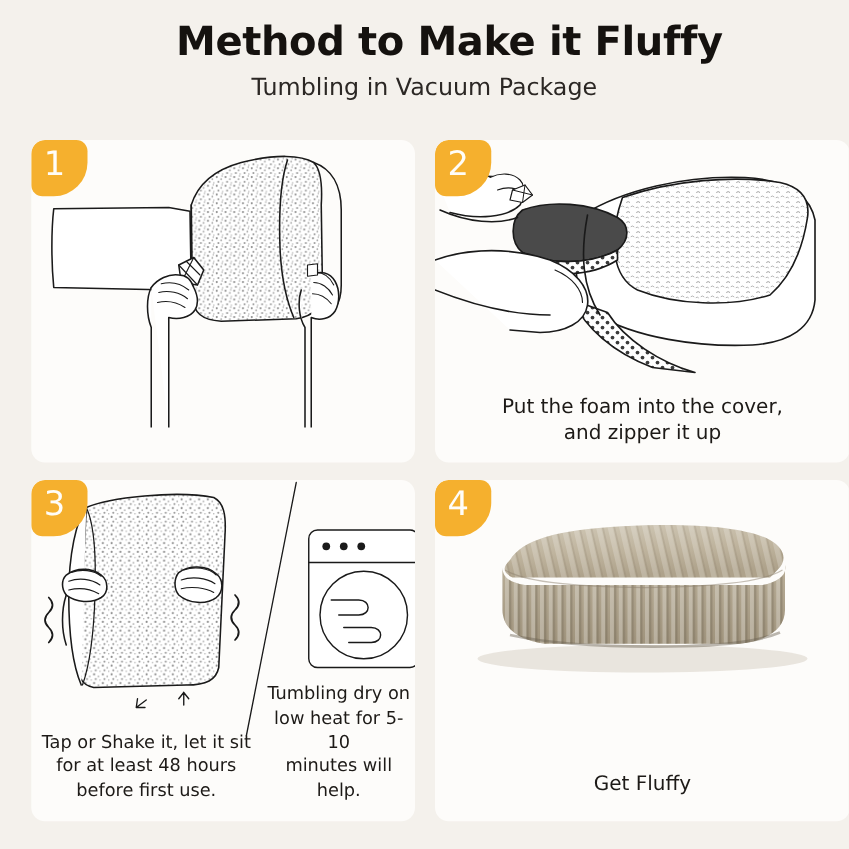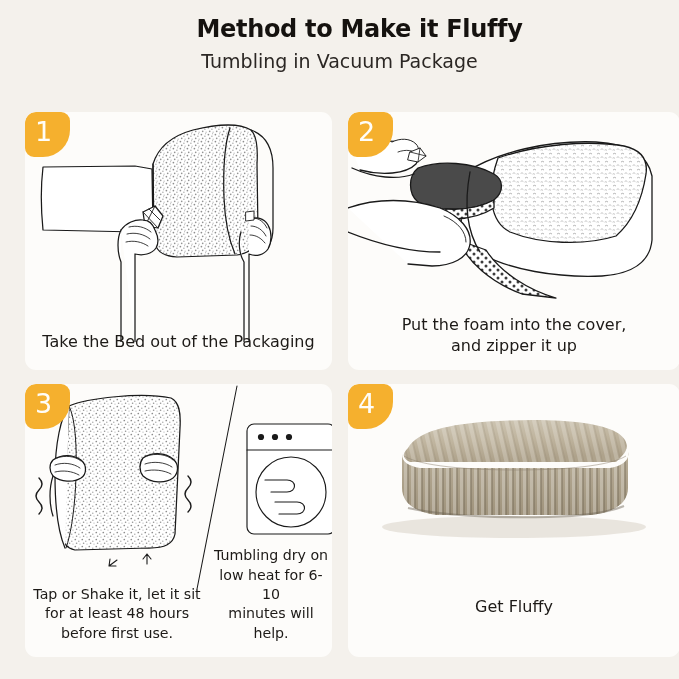--- a/index.html
+++ b/index.html
@@ -8,21 +8,21 @@
     background:#f4f1ec;
     font-family:"DejaVu Sans", sans-serif;
     overflow:hidden;
     position:relative;
   }
   .header{
     position:absolute;left:0;top:16px;width:679px;text-align:center;
   }
   .title{
     font-family:"DejaVu Sans", sans-serif;
-    font-size:24px;font-weight:bold;color:#15120f;
+    font-size:32px;font-weight:bold;color:#15120f;
     letter-spacing:-0.3px;line-height:1.1;margin:0;padding-left:40px;
   }
   .subtitle{
     font-family:"DejaVu Sans", sans-serif;
     font-size:19px;font-weight:normal;color:#2b2724;
     margin:9px 0 0 0;line-height:1.1;
   }
 
   .grid{
     position:absolute;left:25px;top:112px;width:630px;height:545px;
@@ -55,21 +55,21 @@
   .cap{
     position:absolute;left:0;width:100%;
     text-align:center;
     font-family:"DejaVu Sans", sans-serif;
     font-size:16px;color:#1d1a17;
     line-height:1.32;
     white-space:pre-line;
   }
   #cap1{bottom:18px;}
   #cap2{bottom:14px;}
-  #cap4{bottom:40px;}
+  #cap4{bottom:20px;}
   .cap-split{
     position:absolute;bottom:14px;
     font-family:"DejaVu Sans", sans-serif;
     font-size:14.2px;color:#1d1a17;
     line-height:1.36;text-align:center;white-space:pre-line;
   }
   #cap3a{left:4px;width:176px;}
   #cap3b{left:188px;width:116px;}
 </style>
 </head>
@@ -123,21 +123,20 @@
                  C239 143 231 145 224 142 L224 230" fill="#ffffff"></path>
         <path d="M216 120 C213 129 214 142 219 150 L219 230" fill="#ffffff"></path>
         <path d="M228 106 C234 106 239 110 242 116" stroke-width="0.85"></path>
         <path d="M226 114 C232 114 238 118 241 124" stroke-width="0.85"></path>
         <path d="M225 123 C231 123 236 126 240 131" stroke-width="0.85"></path>
 
         <path d="M221 100 L229 99 L229 108 L221 109 Z" fill="#ffffff" stroke-width="0.9"></path>
       </g>
     </svg>
     <div class="badge">1</div>
-    <div class="cap" id="cap1">Take the Bed out of the Packaging</div>
   </div>
 
   <div class="card" id="card2">
     <svg class="art" viewBox="0 0 332 215" width="332" height="215">
       <defs>
         <pattern id="stipple2" width="8" height="8" patternUnits="userSpaceOnUse">
           <rect width="8" height="8" fill="#ffffff"></rect>
           <path d="M1 2 q1.6 -1.4 3 0" stroke="#9a9a9a" stroke-width="0.75" fill="none"></path>
           <path d="M4.6 5.4 q1.5 -1.3 2.8 0.2" stroke="#ababab" stroke-width="0.7" fill="none"></path>
           <path d="M0.6 6.2 q1.3 -1.1 2.4 0.2" stroke="#a2a2a2" stroke-width="0.65" fill="none"></path>
@@ -240,21 +239,21 @@
 
         <path d="M240 96 L262 96 C272 96 272 108 262 108 L246 108" stroke-width="1.15" fill="none"></path>
         <path d="M250 118 L272 118 C282 118 282 130 272 130 L254 130" stroke-width="1.15" fill="none"></path>
       </g>
     </svg>
     <div class="badge">3</div>
     <div class="cap-split" id="cap3a">Tap or Shake it, let it sit
 for at least 48 hours
 before first use.</div>
     <div class="cap-split" id="cap3b">Tumbling dry on
-low heat for 6-10
+low heat for 5-10
 minutes will help.</div>
   </div>
 
   <div class="card" id="card4">
     <svg class="art" viewBox="0 0 332 215" width="332" height="215">
       <defs>
         <linearGradient id="topGrad" x1="0" y1="0" x2="0.25" y2="1">
           <stop offset="0" stop-color="#cfc7b5"></stop>
           <stop offset="0.55" stop-color="#bfb49e"></stop>
           <stop offset="1" stop-color="#aea28b"></stop>

